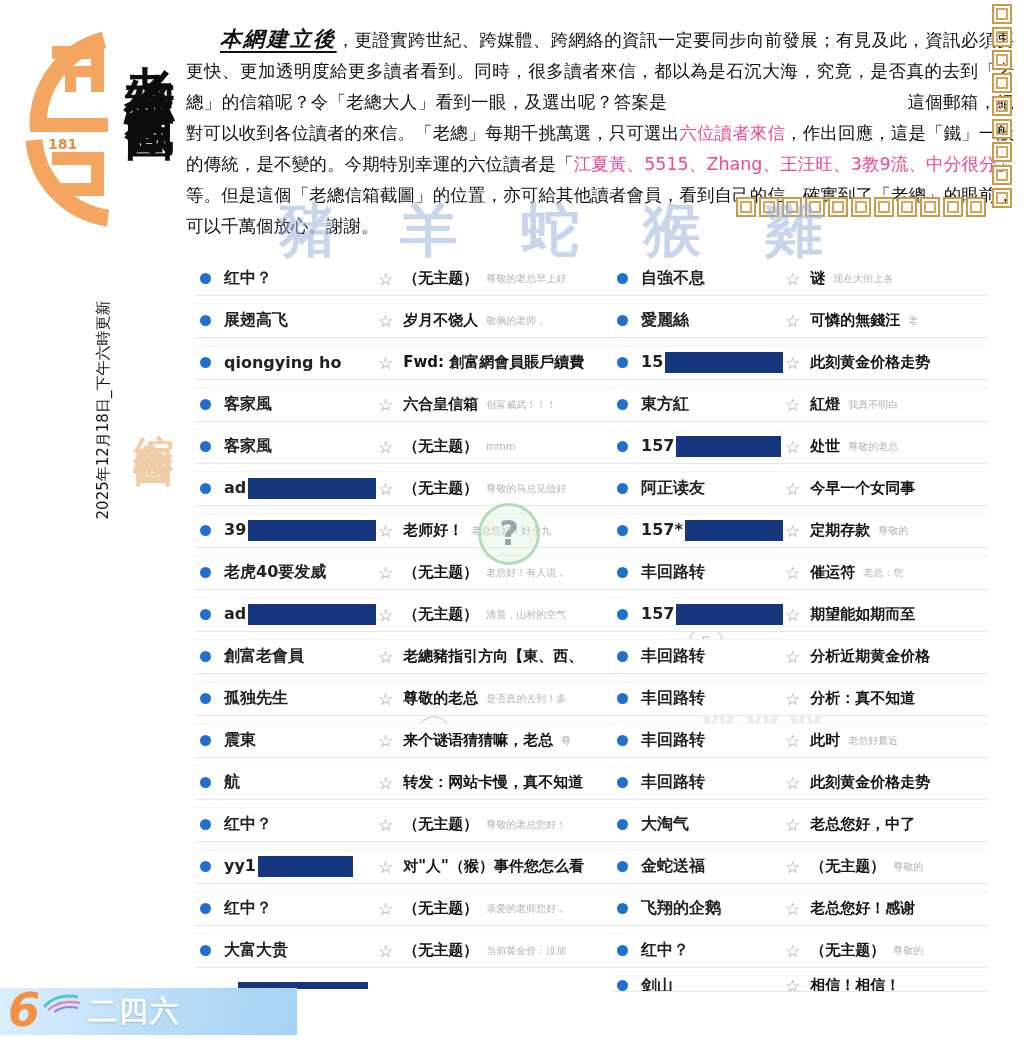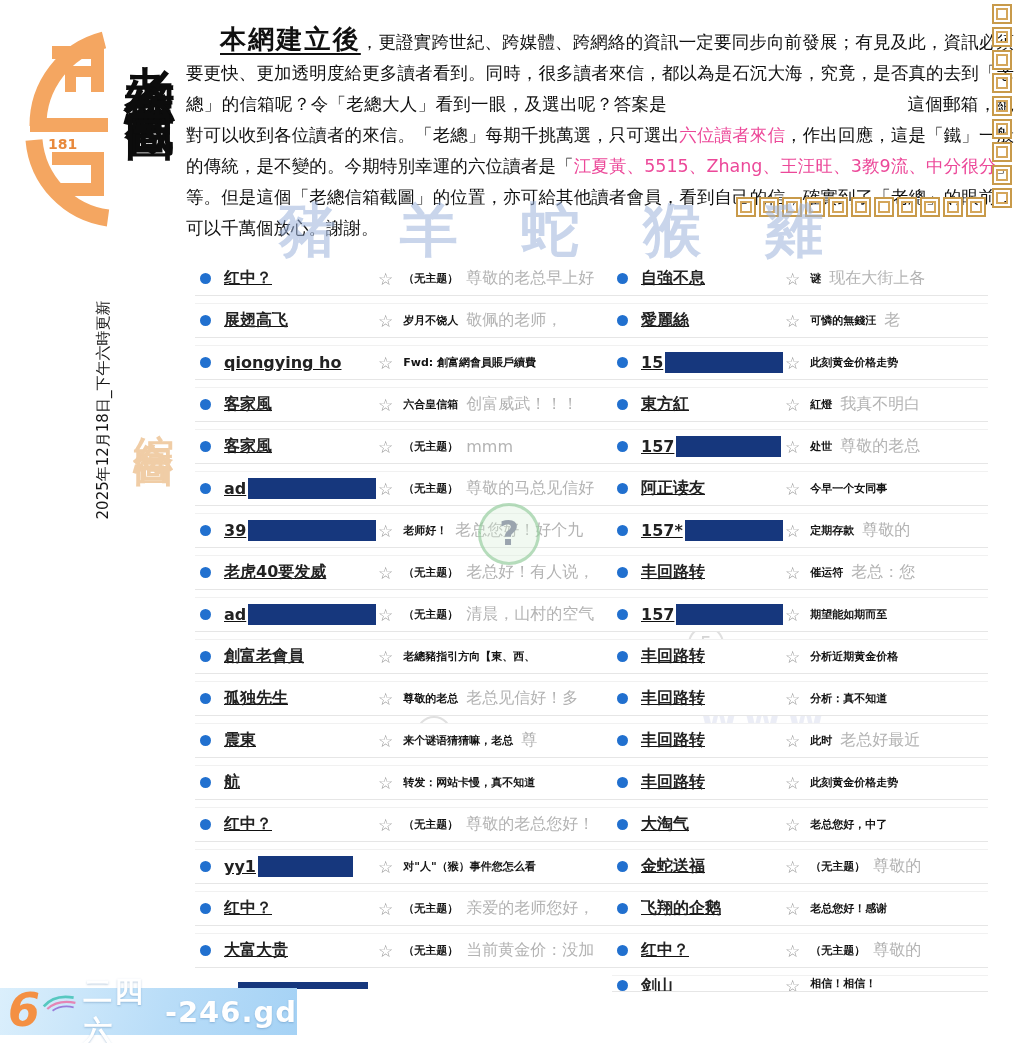--- a/index.html
+++ b/index.html
@@ -14,22 +14,22 @@
   #v-subtitle{position:absolute;left:128px;top:402px;writing-mode:vertical-rl;
            font-family:"DejaVu Serif",serif;font-weight:bold;font-size:40px;
            letter-spacing:8px;color:#f0cda6;line-height:52px;}
   #v-date{position:absolute;left:-56px;top:400px;width:320px;height:20px;
           transform:rotate(-90deg);font-size:15px;color:#151515;white-space:nowrap;
           text-align:center;}
 
   
   #intro{position:absolute;left:186px;top:24px;width:828px;font-size:17.5px;
          line-height:31px;text-align:justify;text-indent:34px;color:#101010;}
-  #intro .seg-lead{font-size:26px;font-weight:bold;text-decoration:underline;
-                   text-underline-offset:5px;letter-spacing:2px;}
+  #intro .seg-lead{font-size:21px;font-weight:bold;text-decoration:underline;
+                   text-underline-offset:5px;letter-spacing:2px;font-style:italic;}
   #intro .seg-red{color:#ec4899;}
   #intro .seg-gap{display:inline-block;width:240px;}
 
   
   .mq{width:20px;height:20px;border:2px solid #c89a4a;box-sizing:border-box;
       box-shadow:inset 0 0 0 2px #fff, inset 0 0 0 4px #d4a65b;flex:none;}
   #meander-v{position:absolute;left:992px;top:4px;display:flex;flex-direction:column;gap:3px;}
   #meander-h{position:absolute;left:736px;top:197px;display:flex;gap:3px;}
 
   
@@ -52,28 +52,28 @@
   
   .mailcol{position:absolute;top:262px;overflow:hidden;z-index:2;}
   #left-col{left:195px;width:442px;height:732px;}
   #right-col{left:612px;width:376px;height:732px;}
   .mrow{height:33px;margin-bottom:9px;display:flex;align-items:center;background:#fff;
         white-space:nowrap;overflow:hidden;
         box-shadow:0 1px 0 #e6e6e6, 0 -1px 0 #f1f1f1;}
   .mrow.cutrow{height:15px;align-items:flex-start;overflow:hidden;}
   .dot{width:11px;height:11px;border-radius:50%;background:#2170cf;margin:0 13px 0 5px;flex:none;}
   .cutrow .dot{margin-top:4px;}
-  .namewrap{display:flex;align-items:center;overflow:hidden;flex:none;text-decoration:underline;}
+  .namewrap{display:flex;overflow:hidden;flex:none;}
   #left-col .namewrap{width:152px;}
   #right-col .namewrap{width:142px;}
   .sname{font-weight:bold;font-size:16px;color:#222;}
   .rbar{height:21px;background:#16377d;margin-left:2px;flex:none;}
   .star{color:#999;font-size:17px;margin:0 10px 0 2px;flex:none;}
-  .subj{font-weight:bold;font-size:11px;color:#141414;margin-right:8px;flex:none;}
-  .prev{font-size:16px;color:#b3b3b3;}
+  .subj{font-weight:bold;font-size:15px;color:#141414;margin-right:8px;flex:none;}
+  .prev{font-size:10px;color:#b3b3b3;}
   #bar-fragment{position:absolute;left:238px;top:982px;width:130px;height:7px;
                 background:#16377d;z-index:3;}
 
   
   #banner{position:absolute;left:0;top:988px;width:297px;height:47px;z-index:8;
           background:linear-gradient(105deg,#dbeffc 0%,#b9ddf8 55%,#a5d2f5 100%);
           display:flex;align-items:center;}
   #six{font-size:46px;font-weight:900;font-style:italic;color:#f49043;
        margin:-4px 0 0 8px;line-height:40px;}
   #feathers{margin:-20px 0 0 2px;}
@@ -241,21 +241,21 @@
         <span class="star">☆</span>
         <span class="subj">老總豬指引方向【東、西、</span>
       </div>
       <div class="mrow">
         <span class="dot"></span>
         <span class="namewrap">
           <span class="sname">孤独先生</span>
         </span>
         <span class="star">☆</span>
         <span class="subj">尊敬的老总</span>
-        <span class="prev">老总见信好！多</span>
+        <span class="prev">是否真的去到！多</span>
       </div>
       <div class="mrow">
         <span class="dot"></span>
         <span class="namewrap">
           <span class="sname">震東</span>
         </span>
         <span class="star">☆</span>
         <span class="subj">来个谜语猜猜嘛，老总</span>
         <span class="prev">尊</span>
       </div>
@@ -466,16 +466,15 @@
   <div id="bar-fragment"></div>
 
   <div id="banner">
     <span id="six">6</span>
     <svg id="feathers" width="40" height="22" viewBox="0 0 40 22">
       <path d="M2,16 Q14,2 36,6" stroke="#57c8c0" stroke-width="3" fill="none"></path>
       <path d="M6,19 Q18,8 38,12" stroke="#e585b5" stroke-width="2.5" fill="none"></path>
       <path d="M12,21 Q22,14 36,17" stroke="#9a7ddb" stroke-width="2" fill="none"></path>
     </svg>
     <span id="brand">二四六</span>
-    <span id="domain">-246.gd</span>
   </div>
 
 </div>
 
 </body></html>

